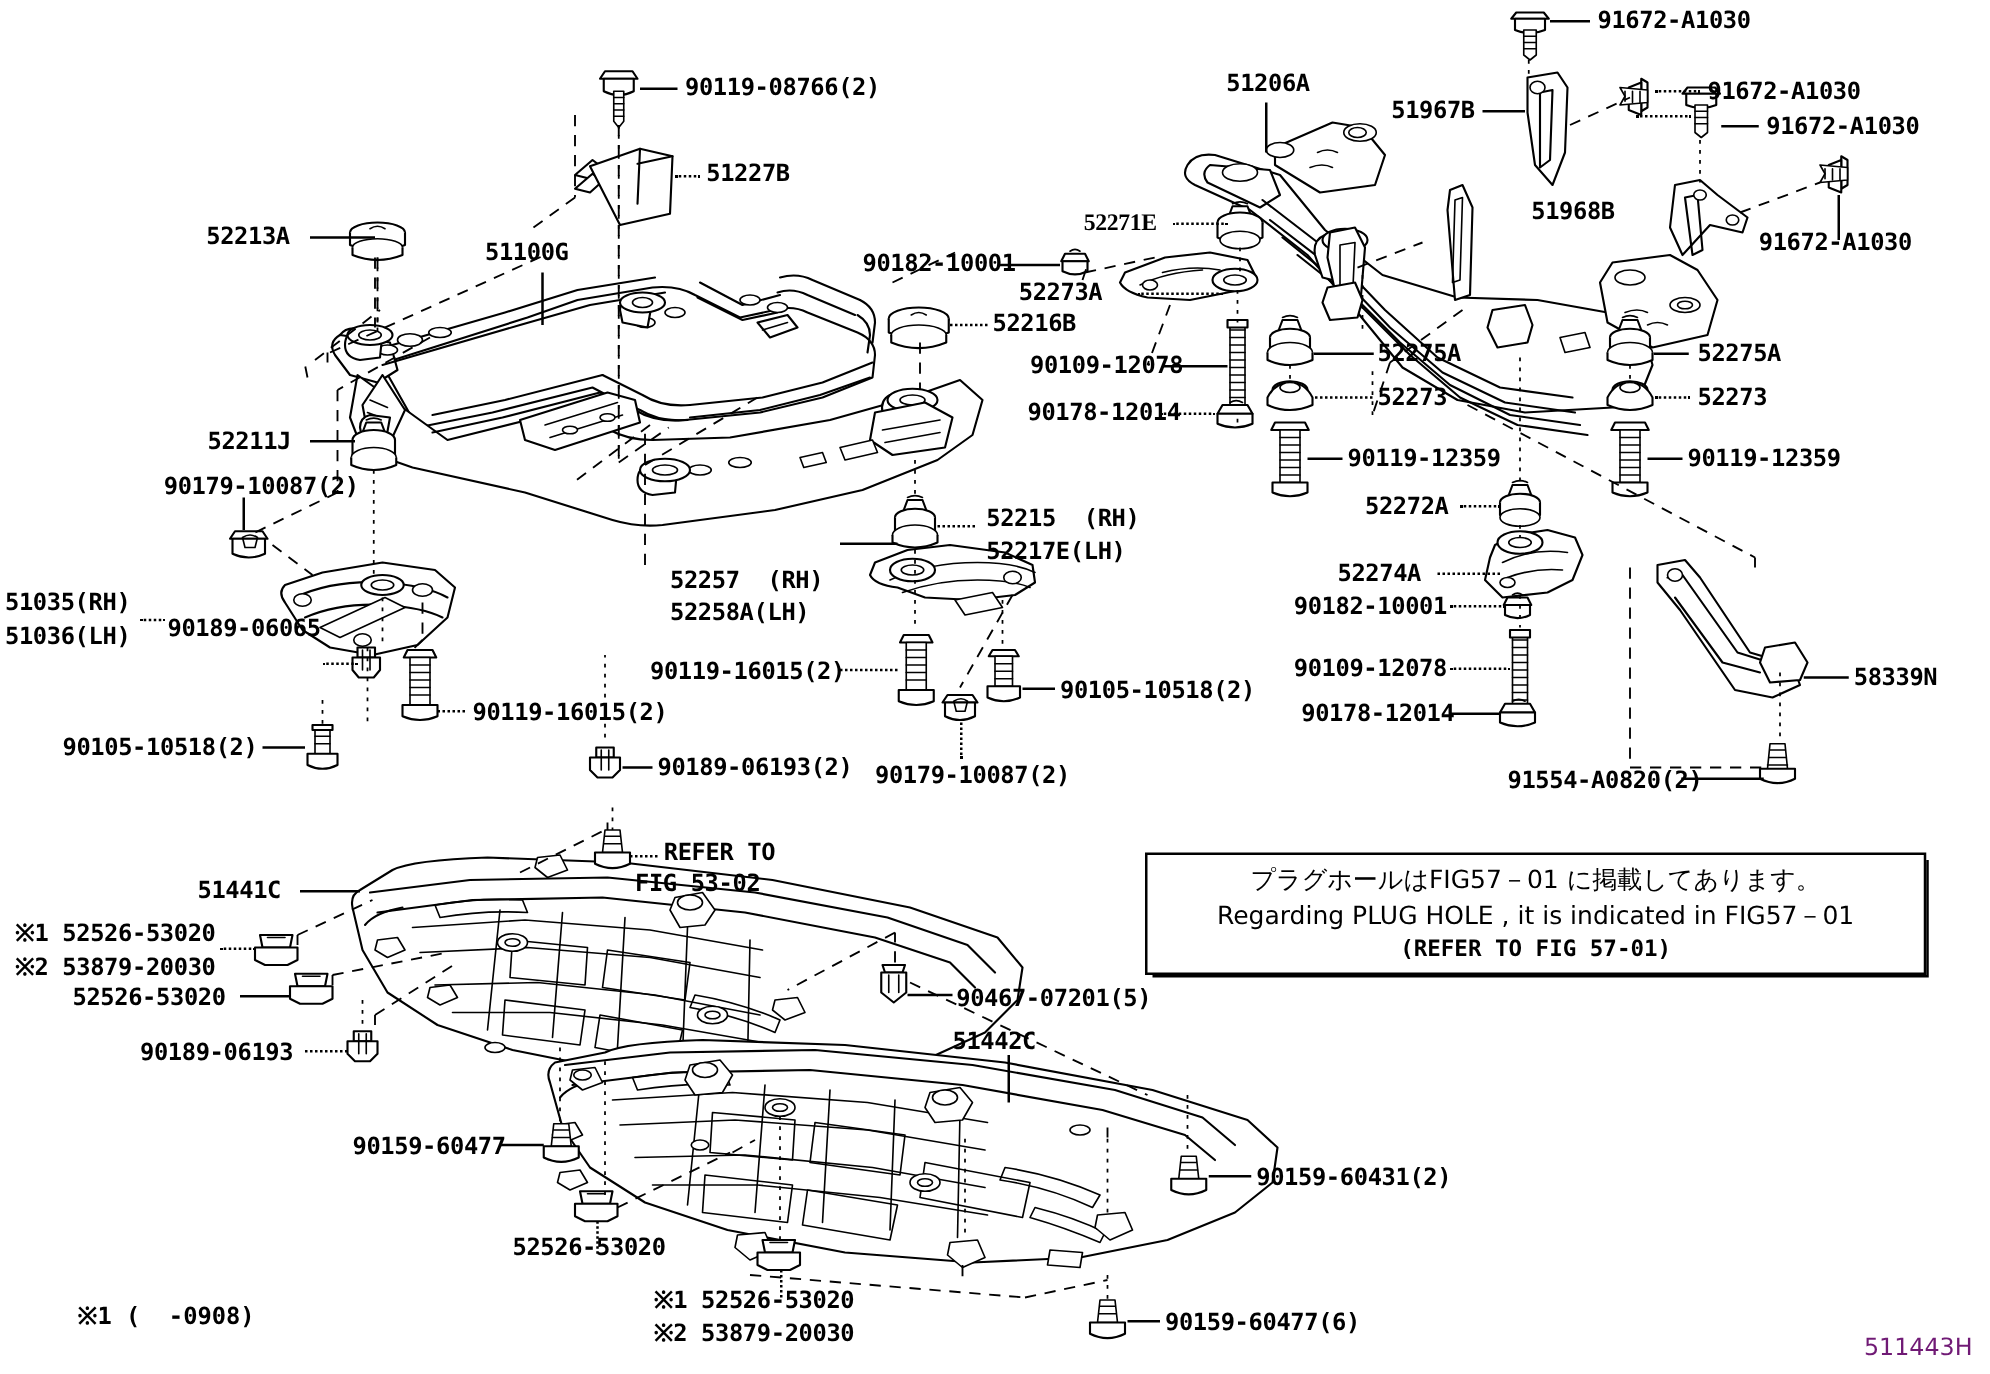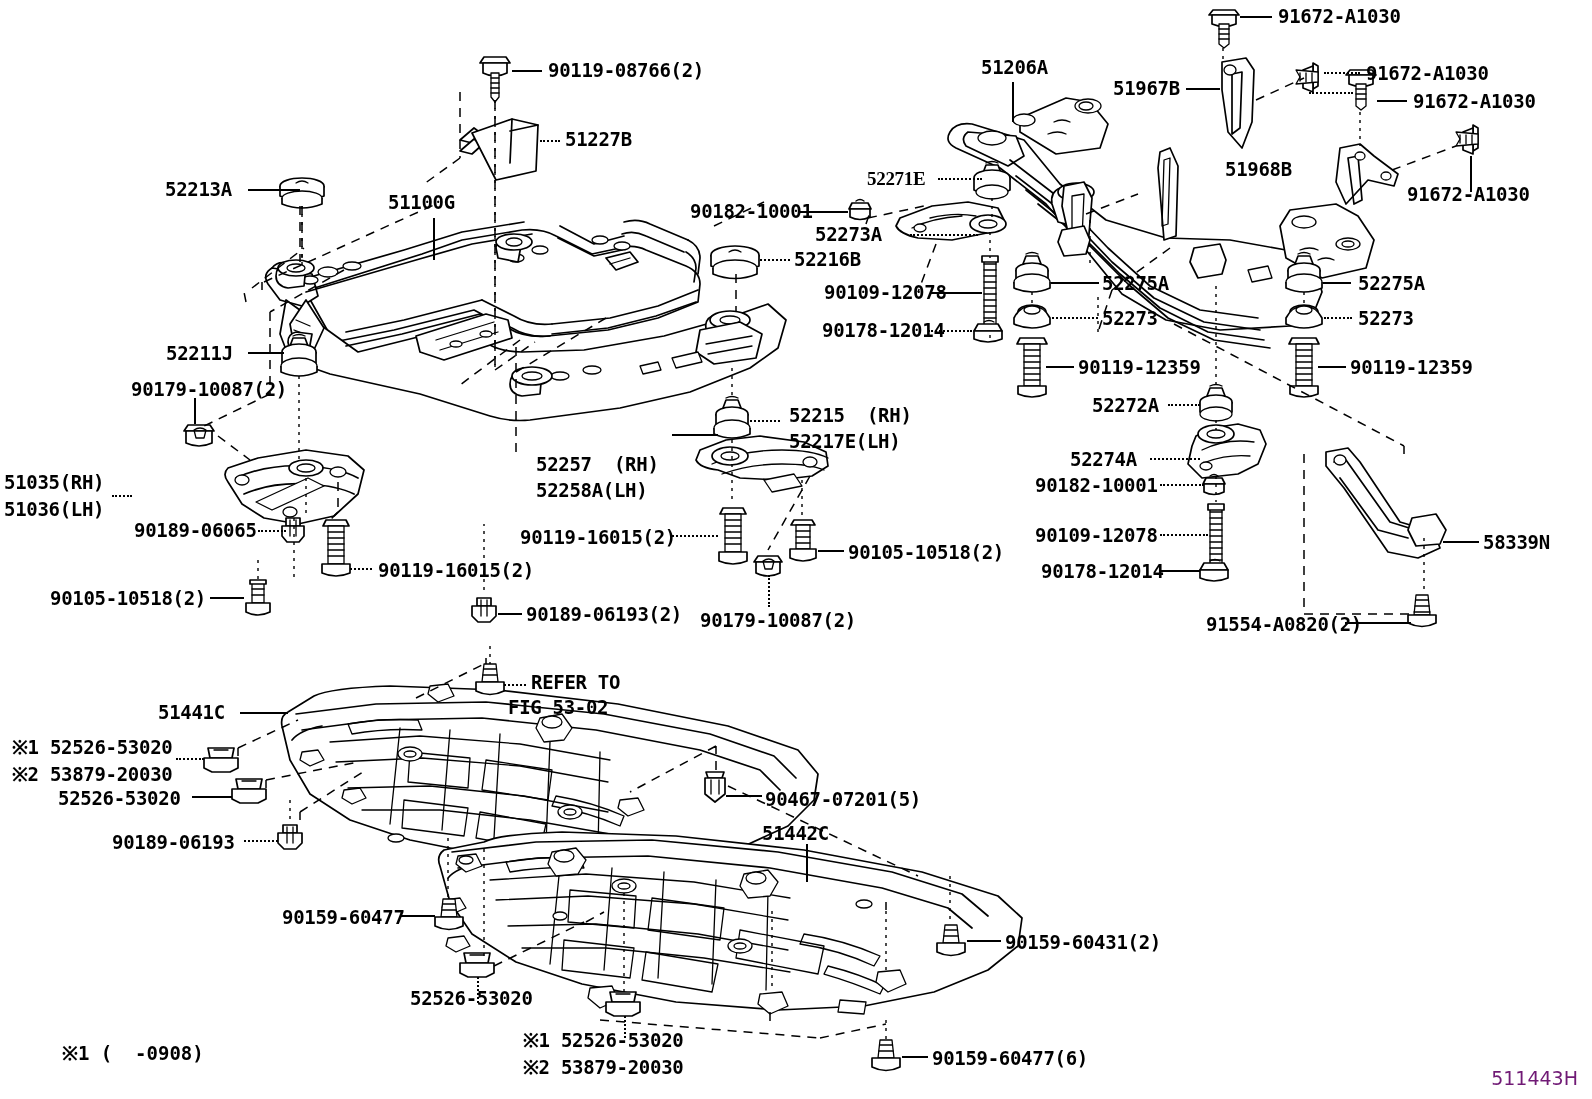--- a/index.html
+++ b/index.html
@@ -821,21 +821,21 @@
   <div class="lbl" style="left:1035px; top:473px;">90182-10001</div>
   <div class="lbl" style="left:1035px; top:523px;">90109-12078</div>
   <div class="lbl" style="left:1041px; top:559px;">90178-12014</div>
   <div class="lbl" style="left:1483px; top:530px;">58339N</div>
   <div class="lbl" style="left:1206px; top:612px;">91554-A0820(2)</div>
 
   <div class="lbl" style="left:166px; top:341px;">52211J</div>
   <div class="lbl" style="left:131px; top:377px;">90179-10087(2)</div>
   <div class="lbl" style="left:4px; top:470px;">51035(RH)</div>
   <div class="lbl" style="left:4px; top:497px;">51036(LH)</div>
-  <div class="lbl" style="left:134px; top:518px;">90189-06065</div>
+  <div class="lbl" style="left:134px; top:491px;">90189-06065</div>
   <div class="lbl" style="left:50px; top:586px;">90105-10518(2)</div>
   <div class="lbl" style="left:378px; top:558px;">90119-16015(2)</div>
 
   <div class="lbl" style="left:536px; top:452px;">52257  (RH)</div>
   <div class="lbl" style="left:536px; top:478px;">52258A(LH)</div>
   <div class="lbl" style="left:789px; top:403px;text-align:right;">52215  (RH)</div>
   <div class="lbl" style="left:789px; top:429px;">52217E(LH)</div>
   <div class="lbl" style="left:520px; top:525px;">90119-16015(2)</div>
   <div class="lbl" style="left:848px; top:540px;">90105-10518(2)</div>
   <div class="lbl" style="left:526px; top:602px;">90189-06193(2)</div>
@@ -851,20 +851,25 @@
   <div class="lbl" style="left:765px; top:787px;">90467-07201(5)</div>
   <div class="lbl" style="left:762px; top:821px;">51442C</div>
   <div class="lbl" style="left:523px; top:1028px;">※1 52526-53020</div>
   <div class="lbl" style="left:523px; top:1055px;">※2 53879-20030</div>
   <div class="lbl" style="left:1005px; top:930px;text-align:center;">90159-60431(2)</div>
   <div class="lbl" style="left:932px; top:1046px;">90159-60477(6)</div>
 
   <div class="lbl" style="left:531px; top:670px;">REFER TO</div>
   <div class="lbl" style="left:508px; top:695px;">FIG 53-02</div>
 
+  <div id="note-box">
+    <div class="nl note-jp">プラグホールはFIG57－01 に掲載してあります。</div>
+    <div class="nl note-en">Regarding PLUG HOLE , it is indicated in FIG57－01</div>
+    <div class="nl note-ref">(REFER TO FIG 57-01)</div>
+  </div>
 
   <div id="footnotes">
     <div>※1 (  -0908)</div>
     
   </div>
 
   <div id="fig-id">511443H</div>
 
 </div>
 

